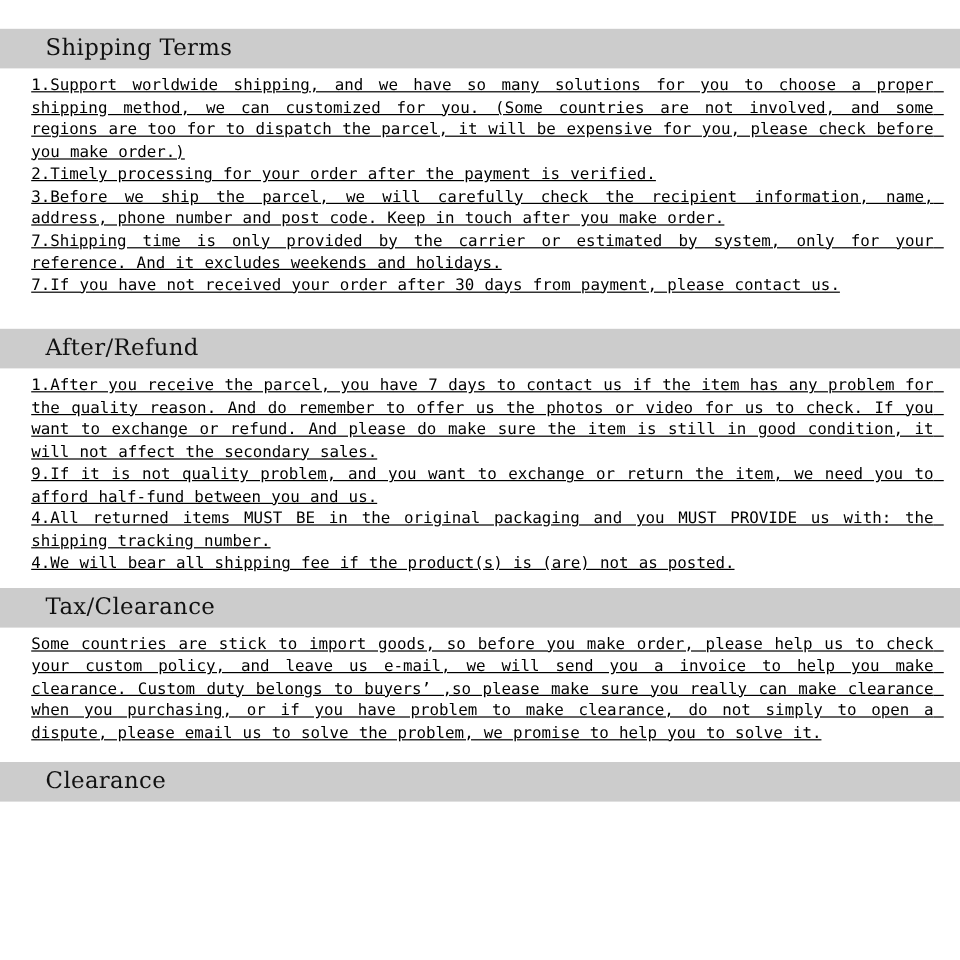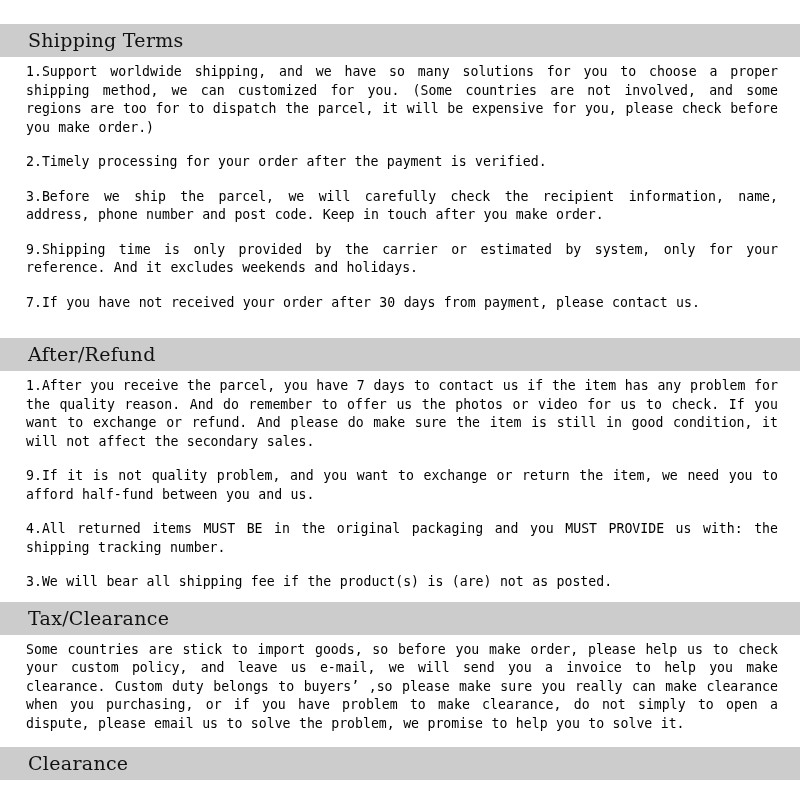--- a/index.html
+++ b/index.html
@@ -23,79 +23,80 @@
     padding: 0;
     position: relative;
   }
   .section {
     width: 100%;
   }
   .section-heading {
     background: #cccccc;
     width: 100%;
     box-sizing: border-box;
-    padding: 3px 0 4px 28px;
+    padding: 3px 0 4px 38px;
     font-family: "DejaVu Serif", "Liberation Serif", serif;
     font-size: 19px;
     line-height: 26px;
     font-weight: normal;
     color: #111111;
     letter-spacing: 0.3px;
     white-space: nowrap;
   }
   .section-body {
     box-sizing: border-box;
     padding: 6px 22px 0 26px;
+    text-decoration: underline;
   }
   .para {
     font-family: "DejaVu Sans Mono", "Liberation Mono", monospace;
     font-size: 13.2px;
     line-height: 18.5px;
     color: #000000;
     text-align: justify;
     text-justify: inter-word;
     margin: 0;
     white-space: pre-wrap;
     word-spacing: 0.5px;
   }
   .para + .para {
-    margin-top: 16px;
+    margin-top: 0;
   }
   .spacer-shipping { height: 26px; }
   .spacer-return   { height: 10px; }
   .spacer-tax      { height: 14px; }
   .lead-gap { height: 24px; }
 </style>
 </head>
 <body>
 
 <div id="page">
 
   <div class="lead-gap"></div>
 
   <div class="section">
     <div class="section-heading">Shipping Terms</div>
     <div class="section-body">
       <p class="para">1.Support worldwide shipping, and we have so many solutions for you to choose a proper shipping method, we can customized for you. (Some countries are not involved, and some regions are too for to dispatch the parcel, it will be expensive for you, please check before you make order.)</p>
       <p class="para">2.Timely processing for your order after the payment is verified.</p>
       <p class="para">3.Before we ship the parcel, we will carefully check the recipient information, name, address, phone number and post code. Keep in touch after you make order.</p>
-      <p class="para">9.Shipping time is only provided by the carrier or estimated by system, only for your reference. And it excludes weekends and holidays.</p>
+      <p class="para">7.Shipping time is only provided by the carrier or estimated by system, only for your reference. And it excludes weekends and holidays.</p>
       <p class="para">7.If you have not received your order after 30 days from payment, please contact us.</p>
     </div>
   </div>
 
   <div class="spacer-shipping"></div>
 
   <div class="section">
     <div class="section-heading">After/Refund</div>
     <div class="section-body">
       <p class="para">1.After you receive the parcel, you have 7 days to contact us if the item has any problem for the quality reason. And do remember to offer us the photos or video for us to check. If you want to exchange or refund. And please do make sure the item is still in good condition, it will not affect the secondary sales.</p>
       <p class="para">9.If it is not quality problem, and you want to exchange or return the item, we need you to afford half-fund between you and us.</p>
       <p class="para">4.All returned items MUST BE in the original packaging and you MUST PROVIDE us with: the shipping tracking number.</p>
-      <p class="para">3.We will bear all shipping fee if the product(s) is (are) not as posted.</p>
+      <p class="para">4.We will bear all shipping fee if the product(s) is (are) not as posted.</p>
     </div>
   </div>
 
   <div class="spacer-return"></div>
 
   <div class="section">
     <div class="section-heading">Tax/Clearance</div>
     <div class="section-body">
       <p class="para">Some countries are stick to import goods, so before you make order, please help us to check your custom policy, and leave us e-mail, we will send you a invoice to help you make clearance. Custom duty belongs to buyers’ ,so please make sure you really can make clearance when you purchasing, or if you have problem to make clearance, do not simply to open a dispute, please email us to solve the problem, we promise to help you to solve it.</p>
     </div>

